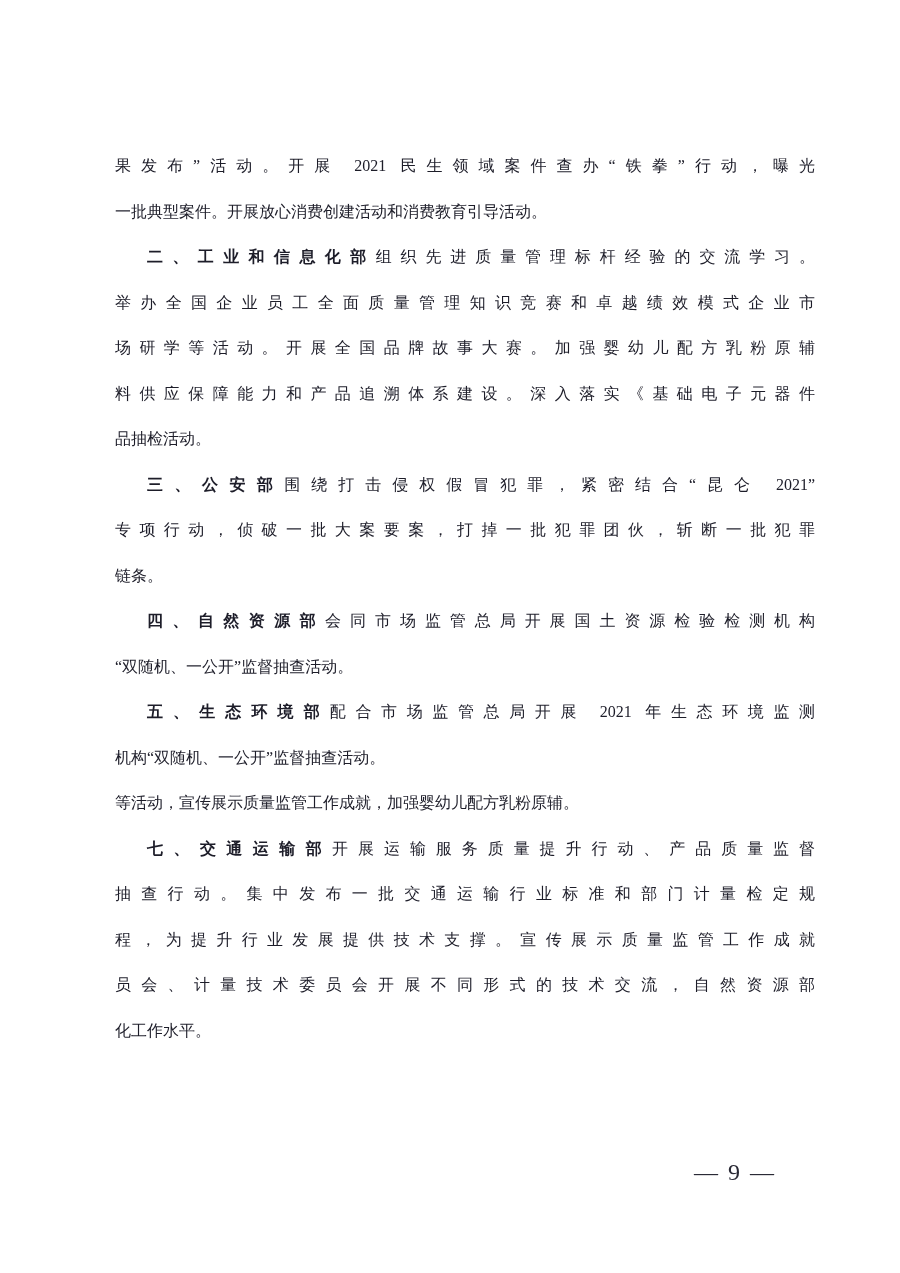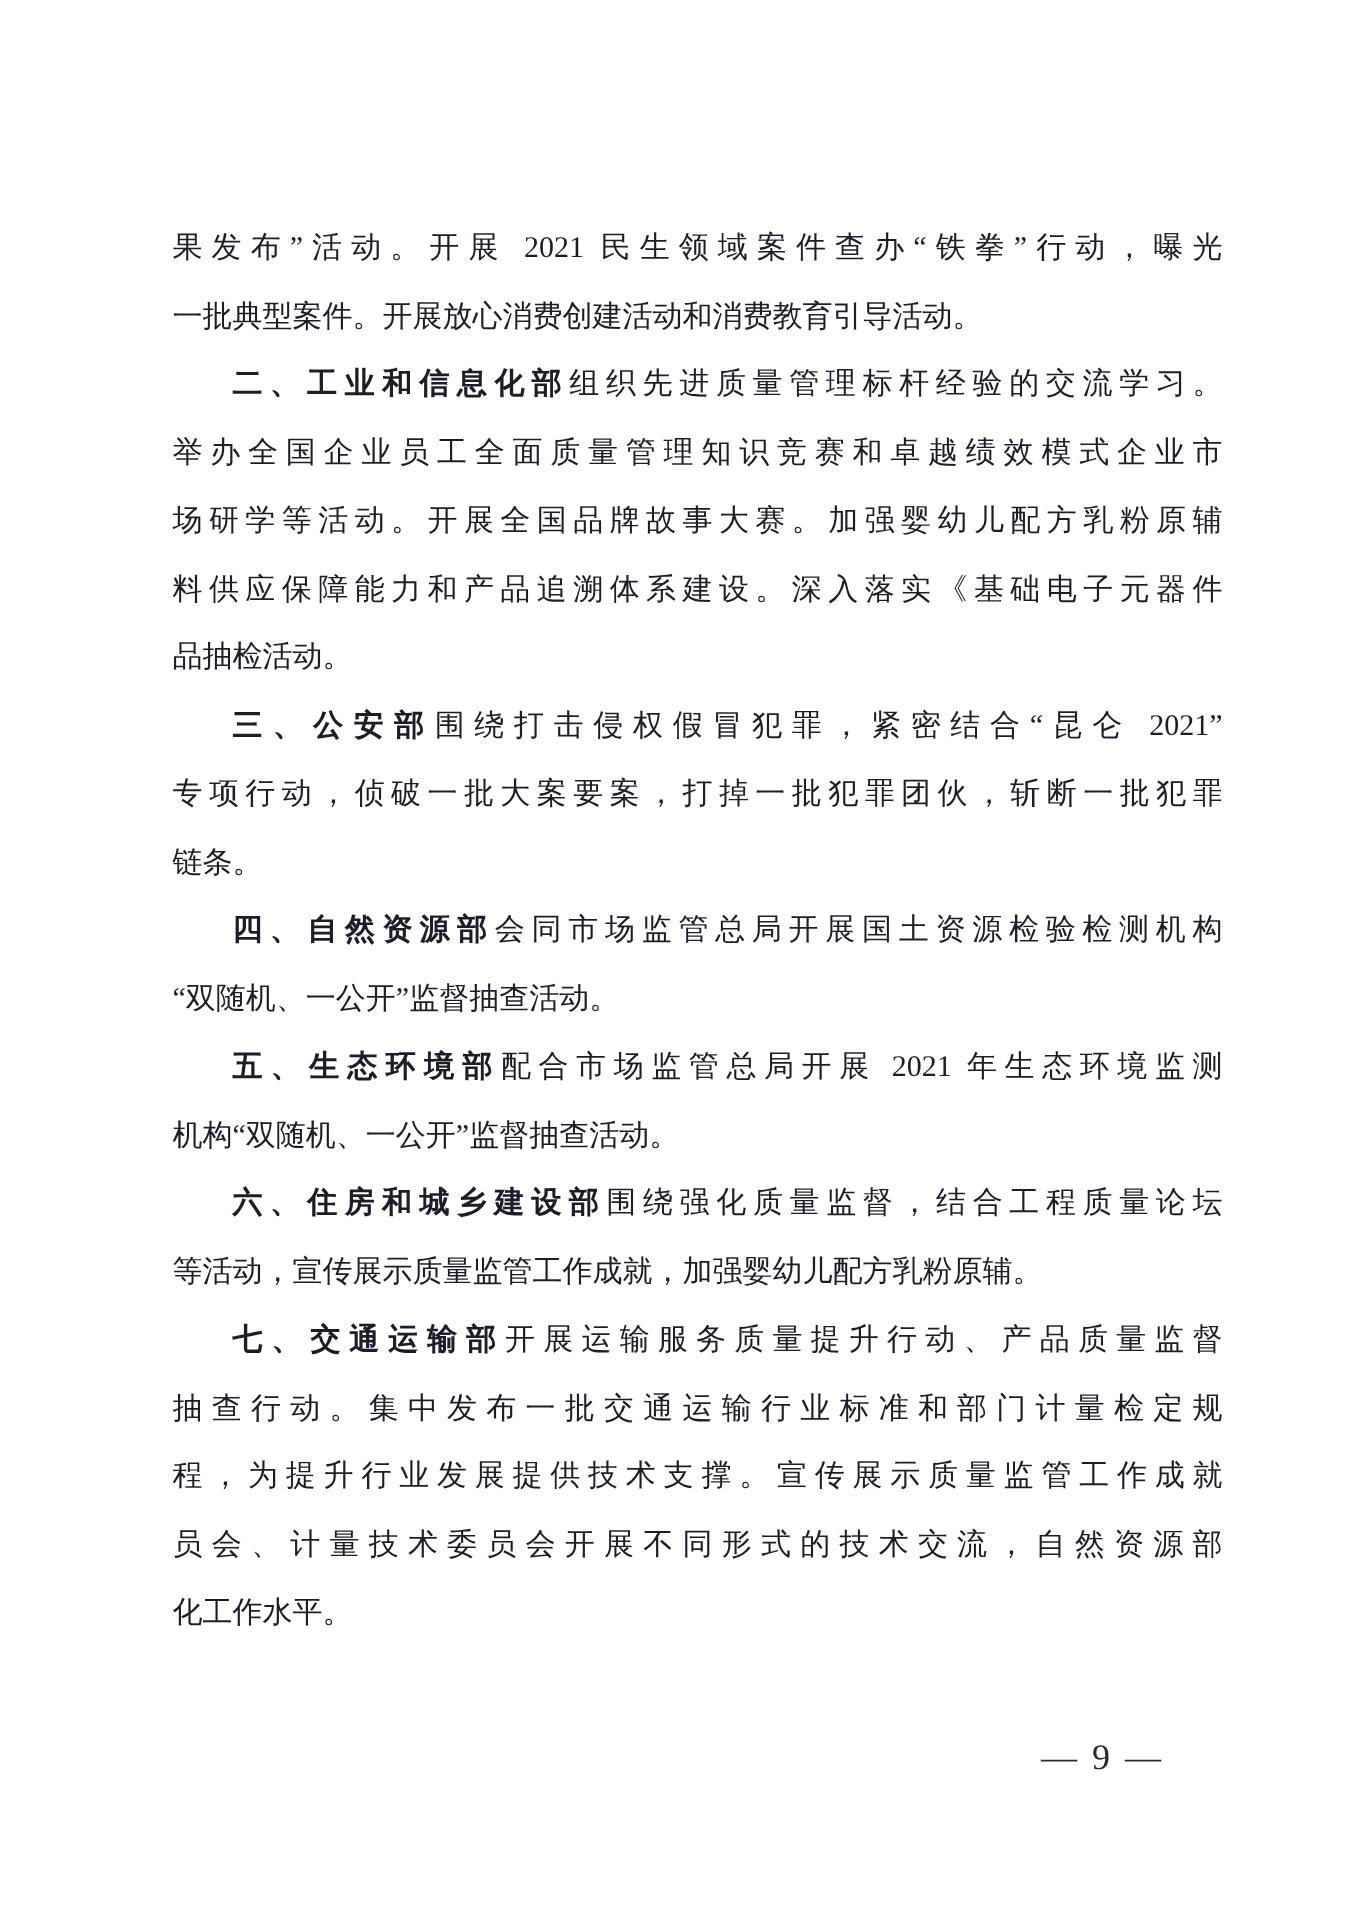--- a/index.html
+++ b/index.html
@@ -17,21 +17,21 @@
     font-family: "Liberation Serif", "DejaVu Serif", serif;
     color: #1d1d29;
   }
   .page-body {
     position: absolute;
     left: 115px;
     top: 143px;
     width: 700px;
   }
   .line {
-    font-size: 20px;
+    font-size: 16px;
     line-height: 45.5px;
     white-space: pre-wrap;
     text-align: left;
   }
   .line.justify {
     text-align: justify;
     text-align-last: justify;
     text-justify: inter-character;
   }
   .line.indent {
@@ -83,21 +83,20 @@
       <div class="line justify indent"><span class="lead">四、自然资源部</span><span>会同市场监管总局开展国土资源检验检测机构</span></div>
       <div class="line">“双随机、一公开”监督抽查活动。</div>
     </div>
 
     <div>
       <div class="line justify indent"><span class="lead">五、生态环境部</span><span>配合市场监管总局开展 2021 年生态环境监测</span></div>
       <div class="line">机构“双随机、一公开”监督抽查活动。</div>
     </div>
 
     <div>
-      <div class="line justify indent"><span class="lead">六、住房和城乡建设部</span><span>围绕强化质量监督，结合工程质量论坛</span></div>
       <div class="line">等活动，宣传展示质量监管工作成就，加强婴幼儿配方乳粉原辅。</div>
     </div>
 
     <div>
       <div class="line justify indent"><span class="lead">七、交通运输部</span><span>开展运输服务质量提升行动、产品质量监督</span></div>
       <div class="line justify">抽查行动。集中发布一批交通运输行业标准和部门计量检定规</div>
       <div class="line justify">程，为提升行业发展提供技术支撑。宣传展示质量监管工作成就</div>
       <div class="line justify">员会、计量技术委员会开展不同形式的技术交流，自然资源部</div>
       <div class="line">化工作水平。</div>
     </div>

